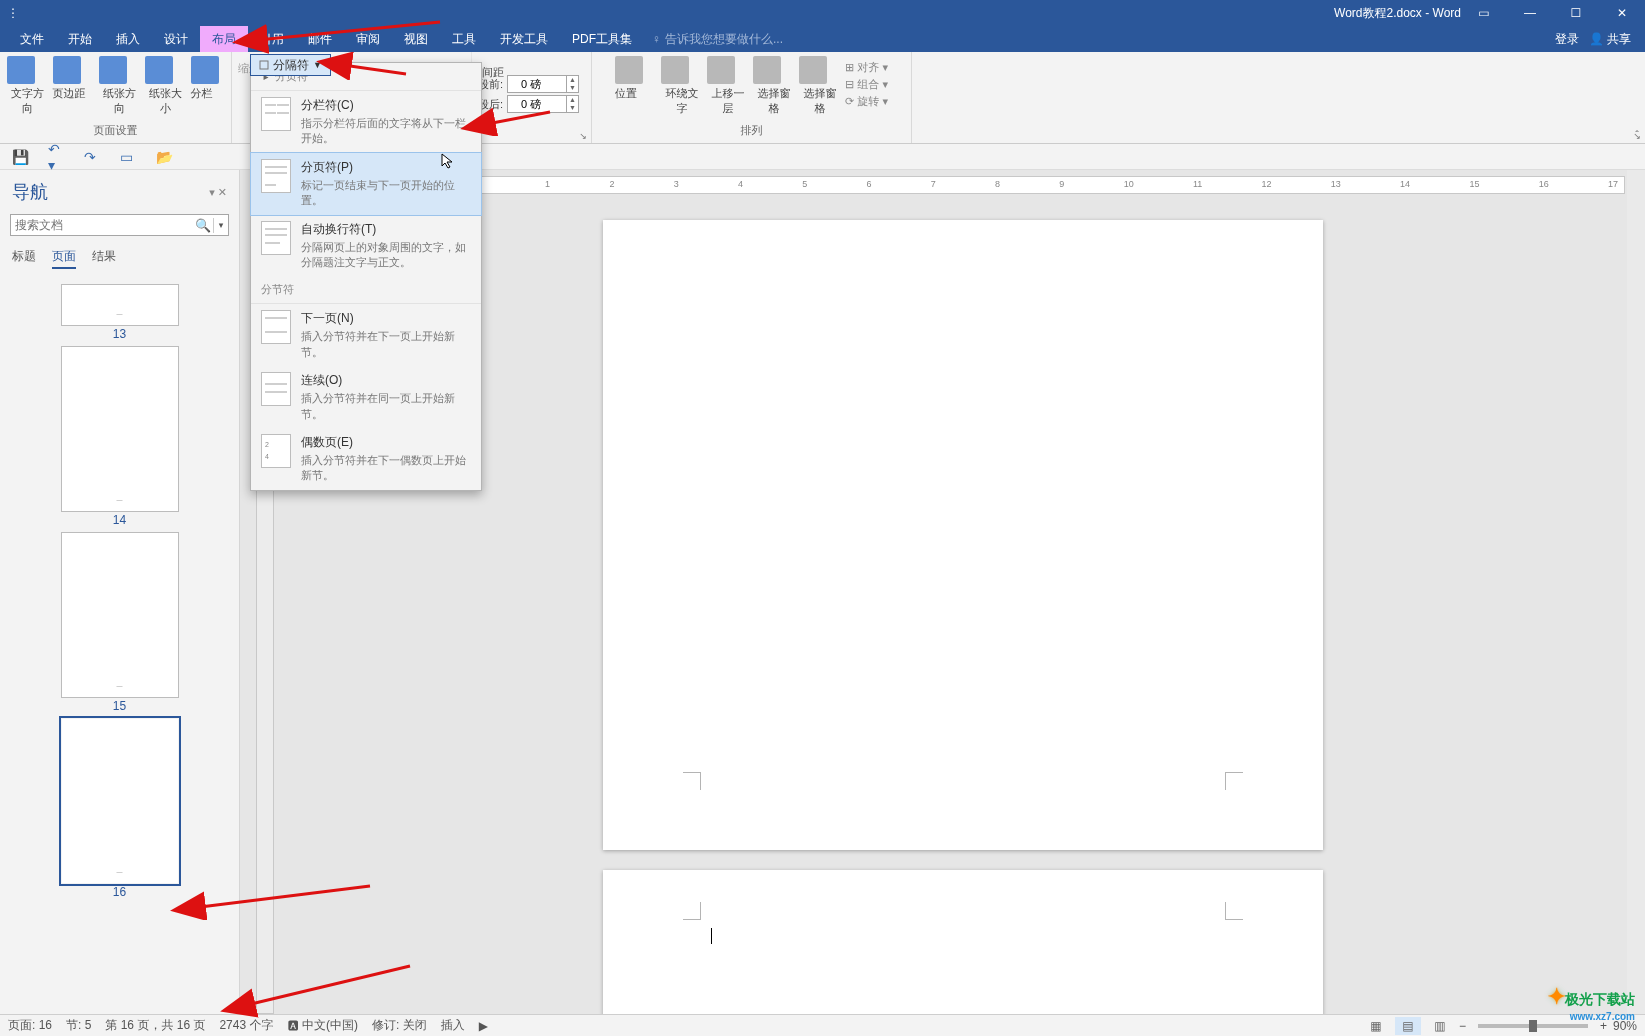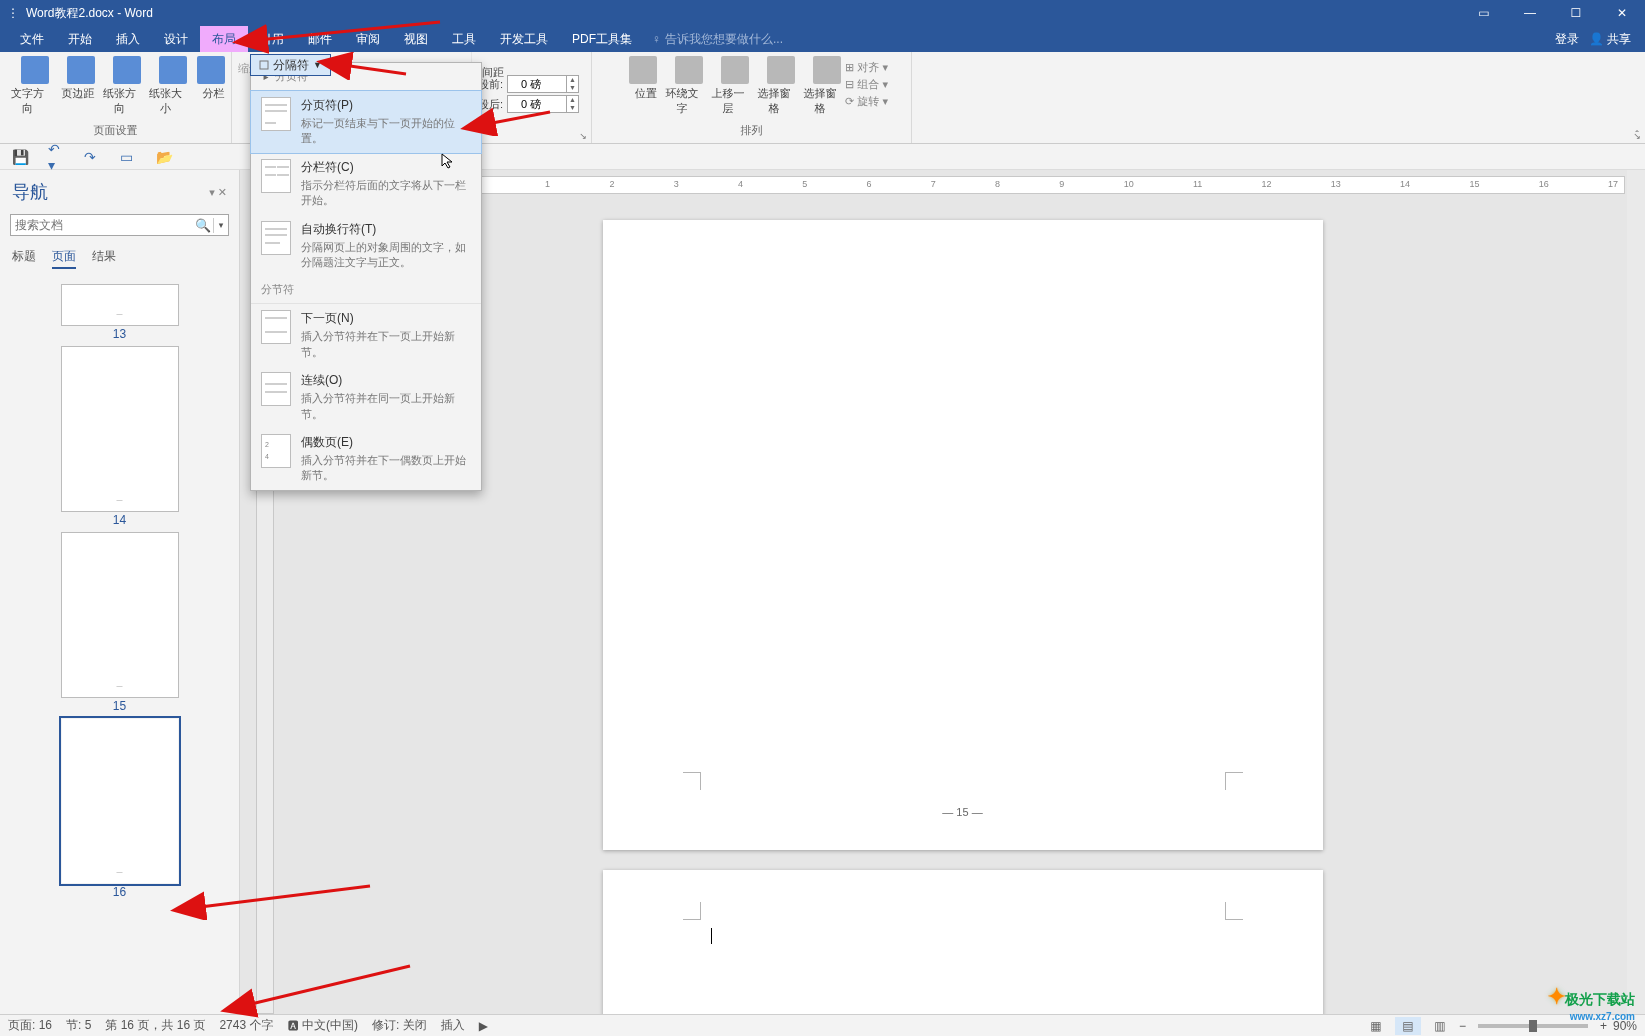--- a/index.html
+++ b/index.html
@@ -1,38 +1,38 @@
 <!DOCTYPE html>
 <html><head>
 <meta charset="utf-8">
 <style>
 * { margin:0; padding:0; box-sizing:border-box; font-family:"Microsoft YaHei","Segoe UI",sans-serif; }
 body { background:#e6e6e6; width:1645px; height:1036px; overflow:hidden; position:relative; }
 
 
 .titlebar { height:26px; background:#2b579a; display:flex; align-items:center; color:#fff; font-size:12px; }
-.titlebar .title { flex:1; text-align:left; }
+.titlebar .title { flex:1; text-align:right; }
 .titlebar .wctrl { display:flex; }
 .titlebar .wctrl span { width:46px; height:26px; display:flex; align-items:center; justify-content:center; font-size:12px; }
 .titlebar .vdots { width:26px; text-align:center; }
 
 
 .menubar { height:26px; background:#2b579a; display:flex; align-items:center; color:#fff; font-size:12px; padding-left:8px; position:relative; }
 .menubar .mtab { padding:0 12px; height:26px; display:flex; align-items:center; cursor:pointer; }
 .menubar .mtab.active { background:#f0abfc; color:#2b579a; }
 .menubar .tellme { color:#a3b8d8; margin-left:8px; font-size:12px; display:flex; align-items:center; gap:4px; }
 .menubar .right { margin-left:auto; display:flex; align-items:center; gap:10px; padding-right:14px; }
 .menubar .right span { display:flex; align-items:center; gap:3px; }
 
 
 .ribbon { height:92px; background:#f3f3f3; border-bottom:1px solid #cbcbcb; display:flex; font-size:12px; position:relative; }
 .rgroup { border-right:1px solid #d9d9d9; padding:4px 6px; display:flex; flex-direction:column; align-items:center; height:100%; }
 .rgroup .items { display:flex; gap:4px; flex:1; align-items:flex-start; }
 .rgroup .label { font-size:11px; color:#666; height:16px; }
-.rbtn { width:42px; display:flex; flex-direction:column; align-items:flex-end; gap:2px; font-size:11px; color:#444; text-align:center; }
+.rbtn { width:42px; display:flex; flex-direction:column; align-items:flex-start; gap:2px; font-size:11px; color:#444; text-align:center; }
 .rbtn.sm { width:34px; }
 .rbtn .ic { width:28px; height:28px; background:#5a8dd6; border-radius:2px; }
 .ic.grey { background:#b8b8b8; }
 .small-row { font-size:11px; color:#444; display:flex; align-items:center; gap:4px; height:20px;}
 .spin { display:inline-flex; align-items:center; border:1px solid #a6a6a6; background:#fff; height:18px;padding-left:10px; }
 .spin input { width:48px; border:none; font-size:11px; padding:0 3px; text-align:left; background:transparent; }
 .spin .arrows { width:12px; display:flex; flex-direction:column; border-left:1px solid #a6a6a6; }
 .spin .arrows span { height:8px; font-size:7px; text-align:center; line-height:8px; color:#666; }
 .launcher { position:absolute; right:2px; bottom:2px; width:12px; height:12px; font-size:9px; color:#777; text-align:center; line-height:12px; border:1px solid transparent; }
 .collapse { position:absolute; right:6px; bottom:2px; font-size:11px; color:#666; }
@@ -257,41 +257,41 @@
     </svg>
   <span>分隔符</span>
   <span style="font-size:9px;">▼</span>
 </div>
 
 <div class="dropdown">
   <div class="dd-section sectionrow">
     <span class="section-arrow">▸</span>
     <span style="margin-left:4px;">分页符</span>
   </div>
-  <div class="dd-item hover">
-    <div class="dd-ic">
-        <div class="bar" style="top:6px;"></div>
-        <div class="bar" style="top:12px;"></div>
-        <div class="bar" style="top:24px;width:40%;"></div>
-      </div>
-    <div class="dd-txt">
-        <div class="dd-title">分页符(P)</div>
-        <div class="dd-desc">标记一页结束与下一页开始的位置。</div>
-      </div>
-  </div>
   <div class="dd-item">
     <div class="dd-ic">
         <div class="bar" style="top:6px;width:40%;"></div>
         <div class="bar" style="top:6px;left:55%;width:40%;"></div>
         <div class="bar" style="top:14px;width:40%;"></div>
         <div class="bar" style="top:14px;left:55%;width:40%;"></div>
       </div>
     <div class="dd-txt">
         <div class="dd-title">分栏符(C)</div>
         <div class="dd-desc">指示分栏符后面的文字将从下一栏开始。</div>
+      </div>
+  </div>
+  <div class="dd-item hover">
+    <div class="dd-ic">
+        <div class="bar" style="top:6px;"></div>
+        <div class="bar" style="top:12px;"></div>
+        <div class="bar" style="top:24px;width:40%;"></div>
+      </div>
+    <div class="dd-txt">
+        <div class="dd-title">分页符(P)</div>
+        <div class="dd-desc">标记一页结束与下一页开始的位置。</div>
       </div>
   </div>
   <div class="dd-item">
     <div class="dd-ic">
         <div class="bar" style="top:6px;"></div>
         <div class="bar" style="top:12px;"></div>
         <div class="bar" style="top:20px;width:55%;"></div>
       </div>
     <div class="dd-txt">
         <div class="dd-title">自动换行符(T)</div>
@@ -403,21 +403,20 @@
             <span>16</span>
             <span>17</span>
         </div>
         <div class="marker"></div>
       </div>
     </div>
     <div class="pages">
       <div class="page p15">
         <div class="cornermark bl"></div>
           <div class="cornermark br"></div>
-        <div class="pagefoot">— 15 —</div>
       </div>
       <div class="page p16">
         <div class="cornermark tl"></div>
           <div class="cornermark tr"></div>
         <div class="cursor"></div>
       </div>
     </div>
     <div class="docscroll"></div>
   </div>
 </div>

